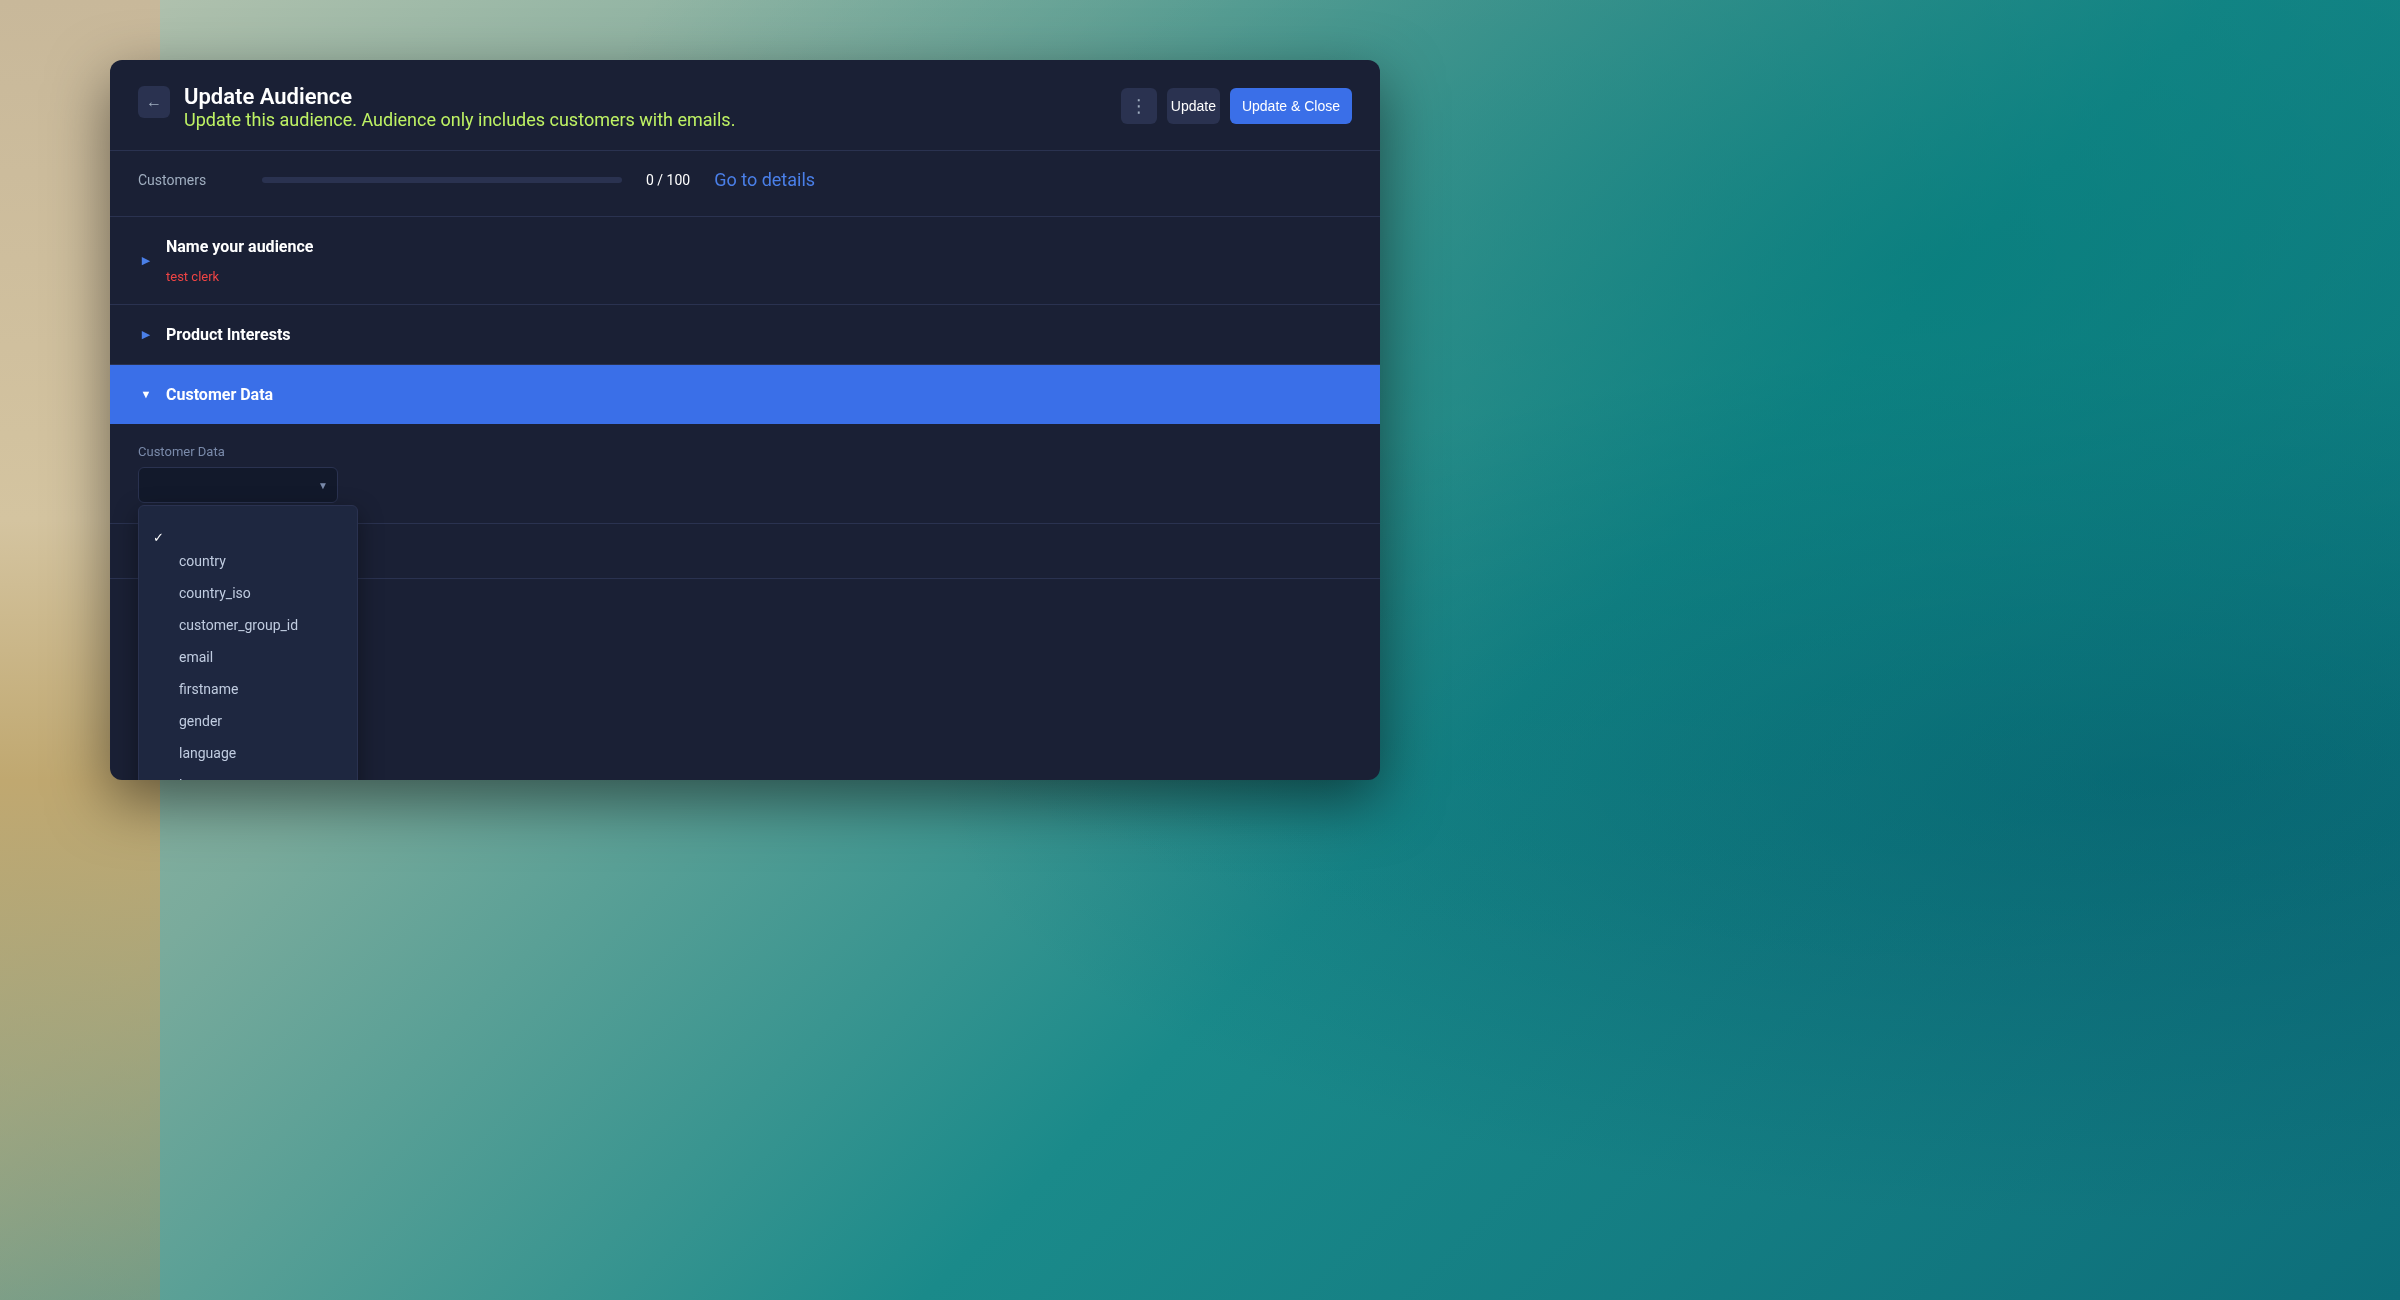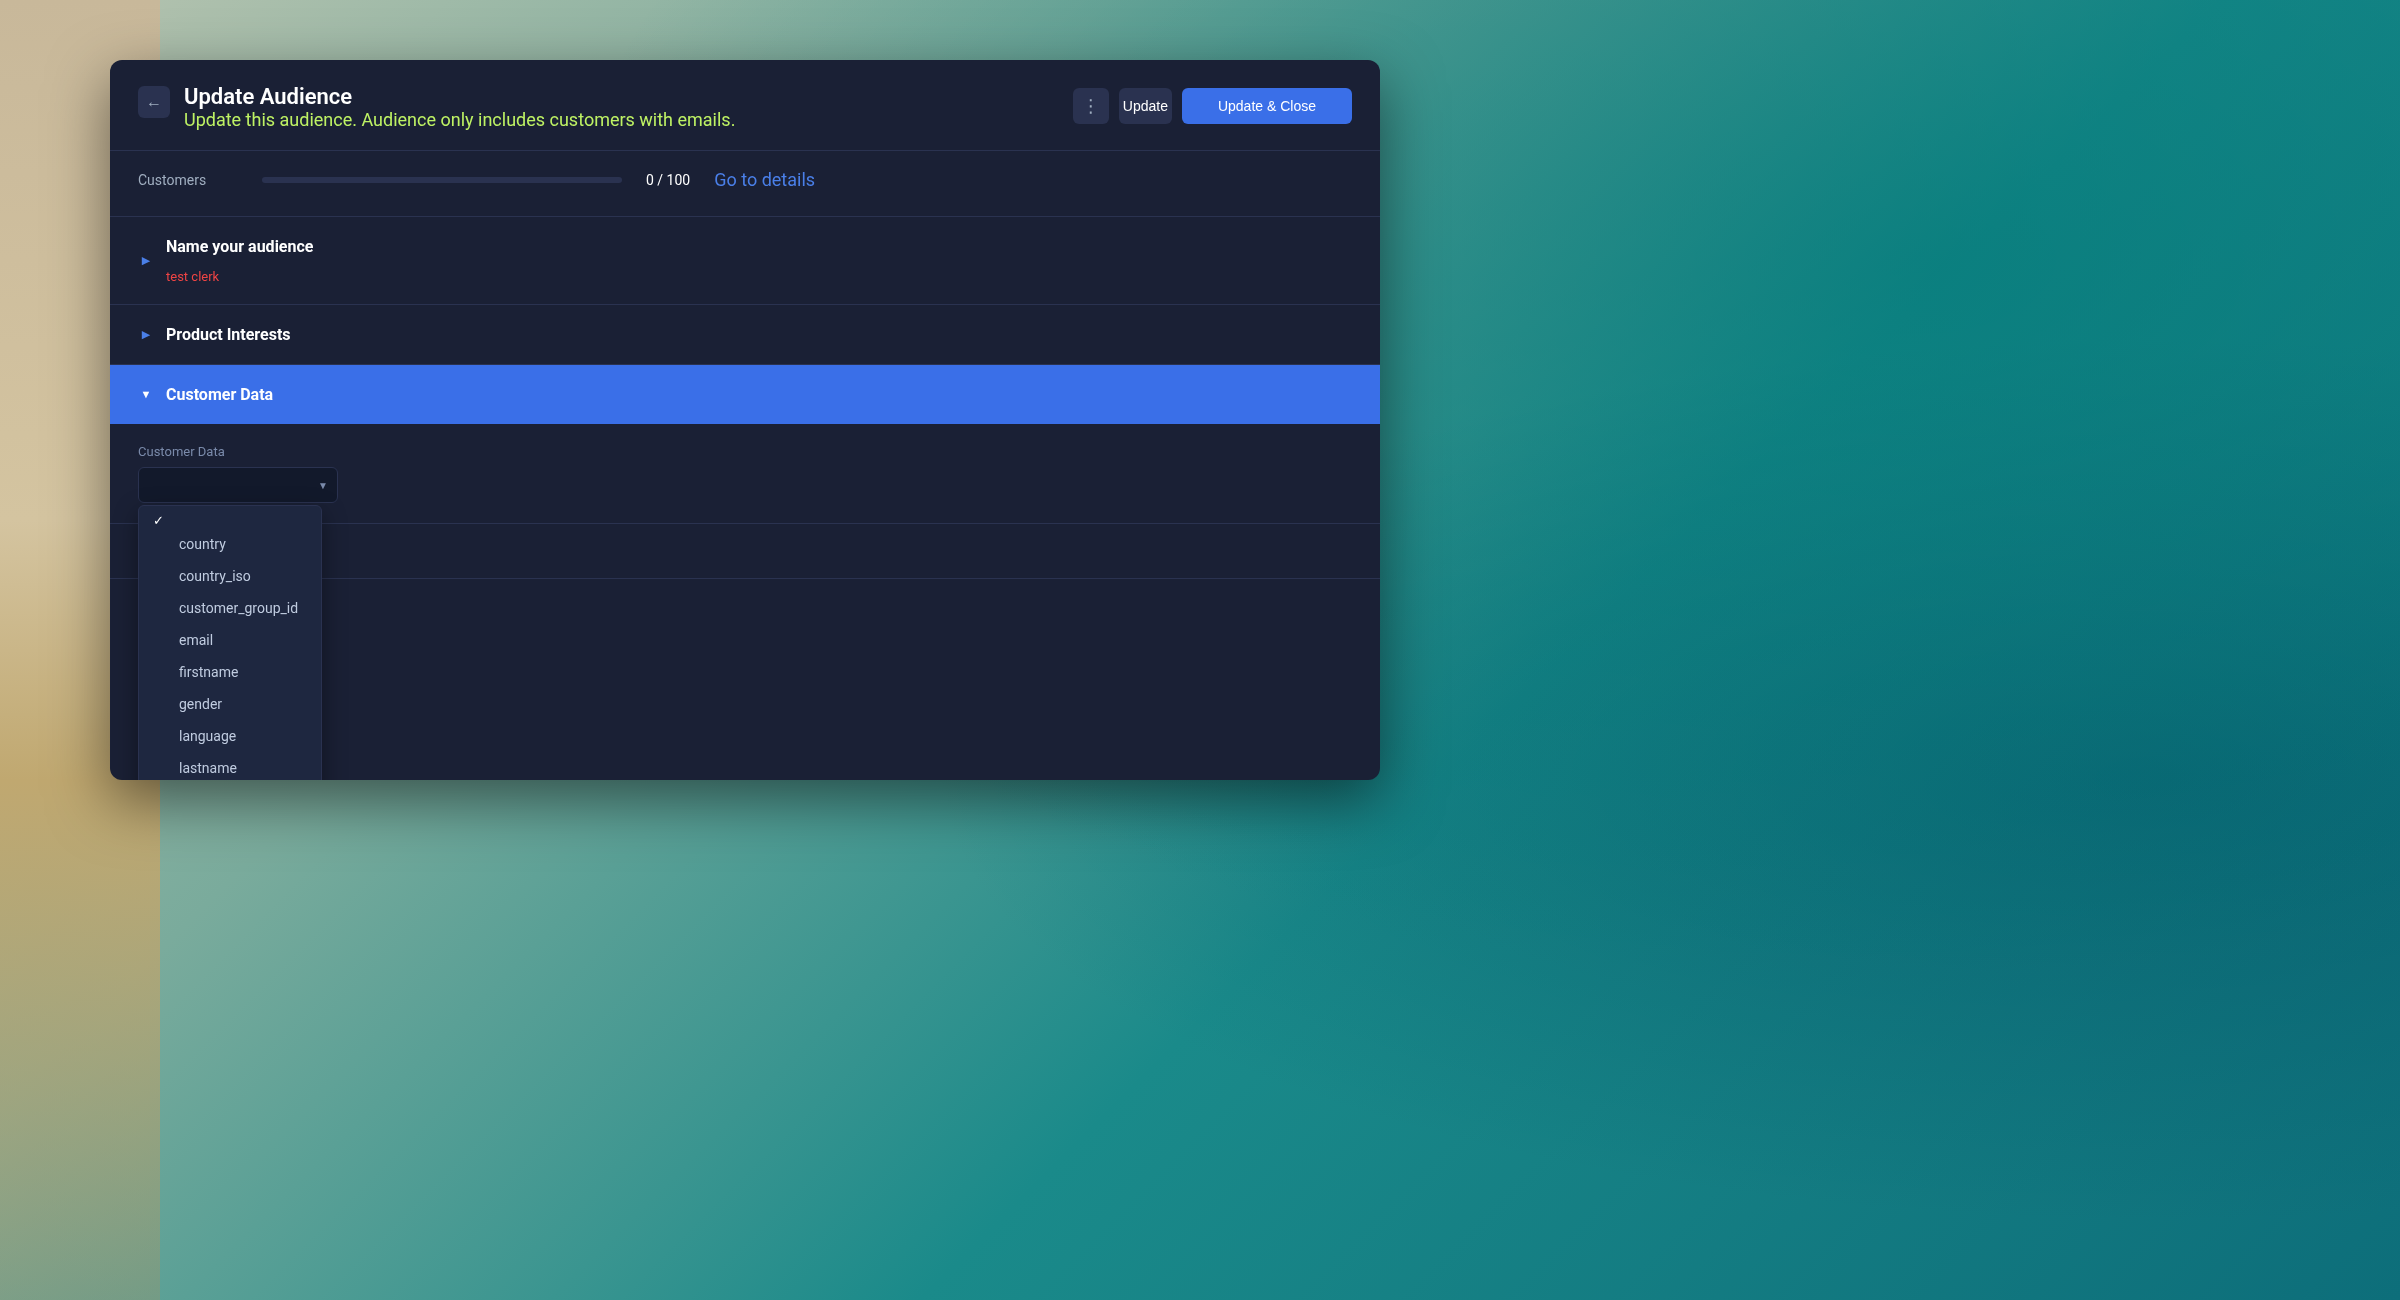--- a/index.html
+++ b/index.html
@@ -119,21 +119,21 @@
       border: none;
       border-radius: 6px;
       color: #ffffff;
       font-size: 14px;
       font-weight: 500;
       cursor: pointer;
     }
 
     .update-close-btn {
       height: 36px;
-      padding: 0 36px;
+      padding: 0 12px;
       background: #3a6fe8;
       border: none;
       border-radius: 6px;
       color: #ffffff;
       font-size: 14px;
       font-weight: 500;
       cursor: pointer;
     }
 
     .customers-section {
@@ -261,27 +261,27 @@
       color: #7a8aaa;
       font-size: 10px;
       pointer-events: none;
     }
 
     
     .dropdown-menu {
       position: absolute;
       top: 100%;
       left: 0;
-      width: 184px;
+      width: 220px;
       background: #1e2740;
       border: 1px solid #2a3250;
       border-radius: 6px;
       z-index: 100;
       box-shadow: 0 8px 24px rgba(0,0,0,0.4);
-      padding: 6px 0;
+      padding: 23px 0;
       margin-top: 2px;
     }
 
     .dropdown-item {
       padding: 8px 16px 8px 40px;
       font-size: 14px;
       color: #c0cce0;
       cursor: pointer;
       position: relative;
       display: flex;

